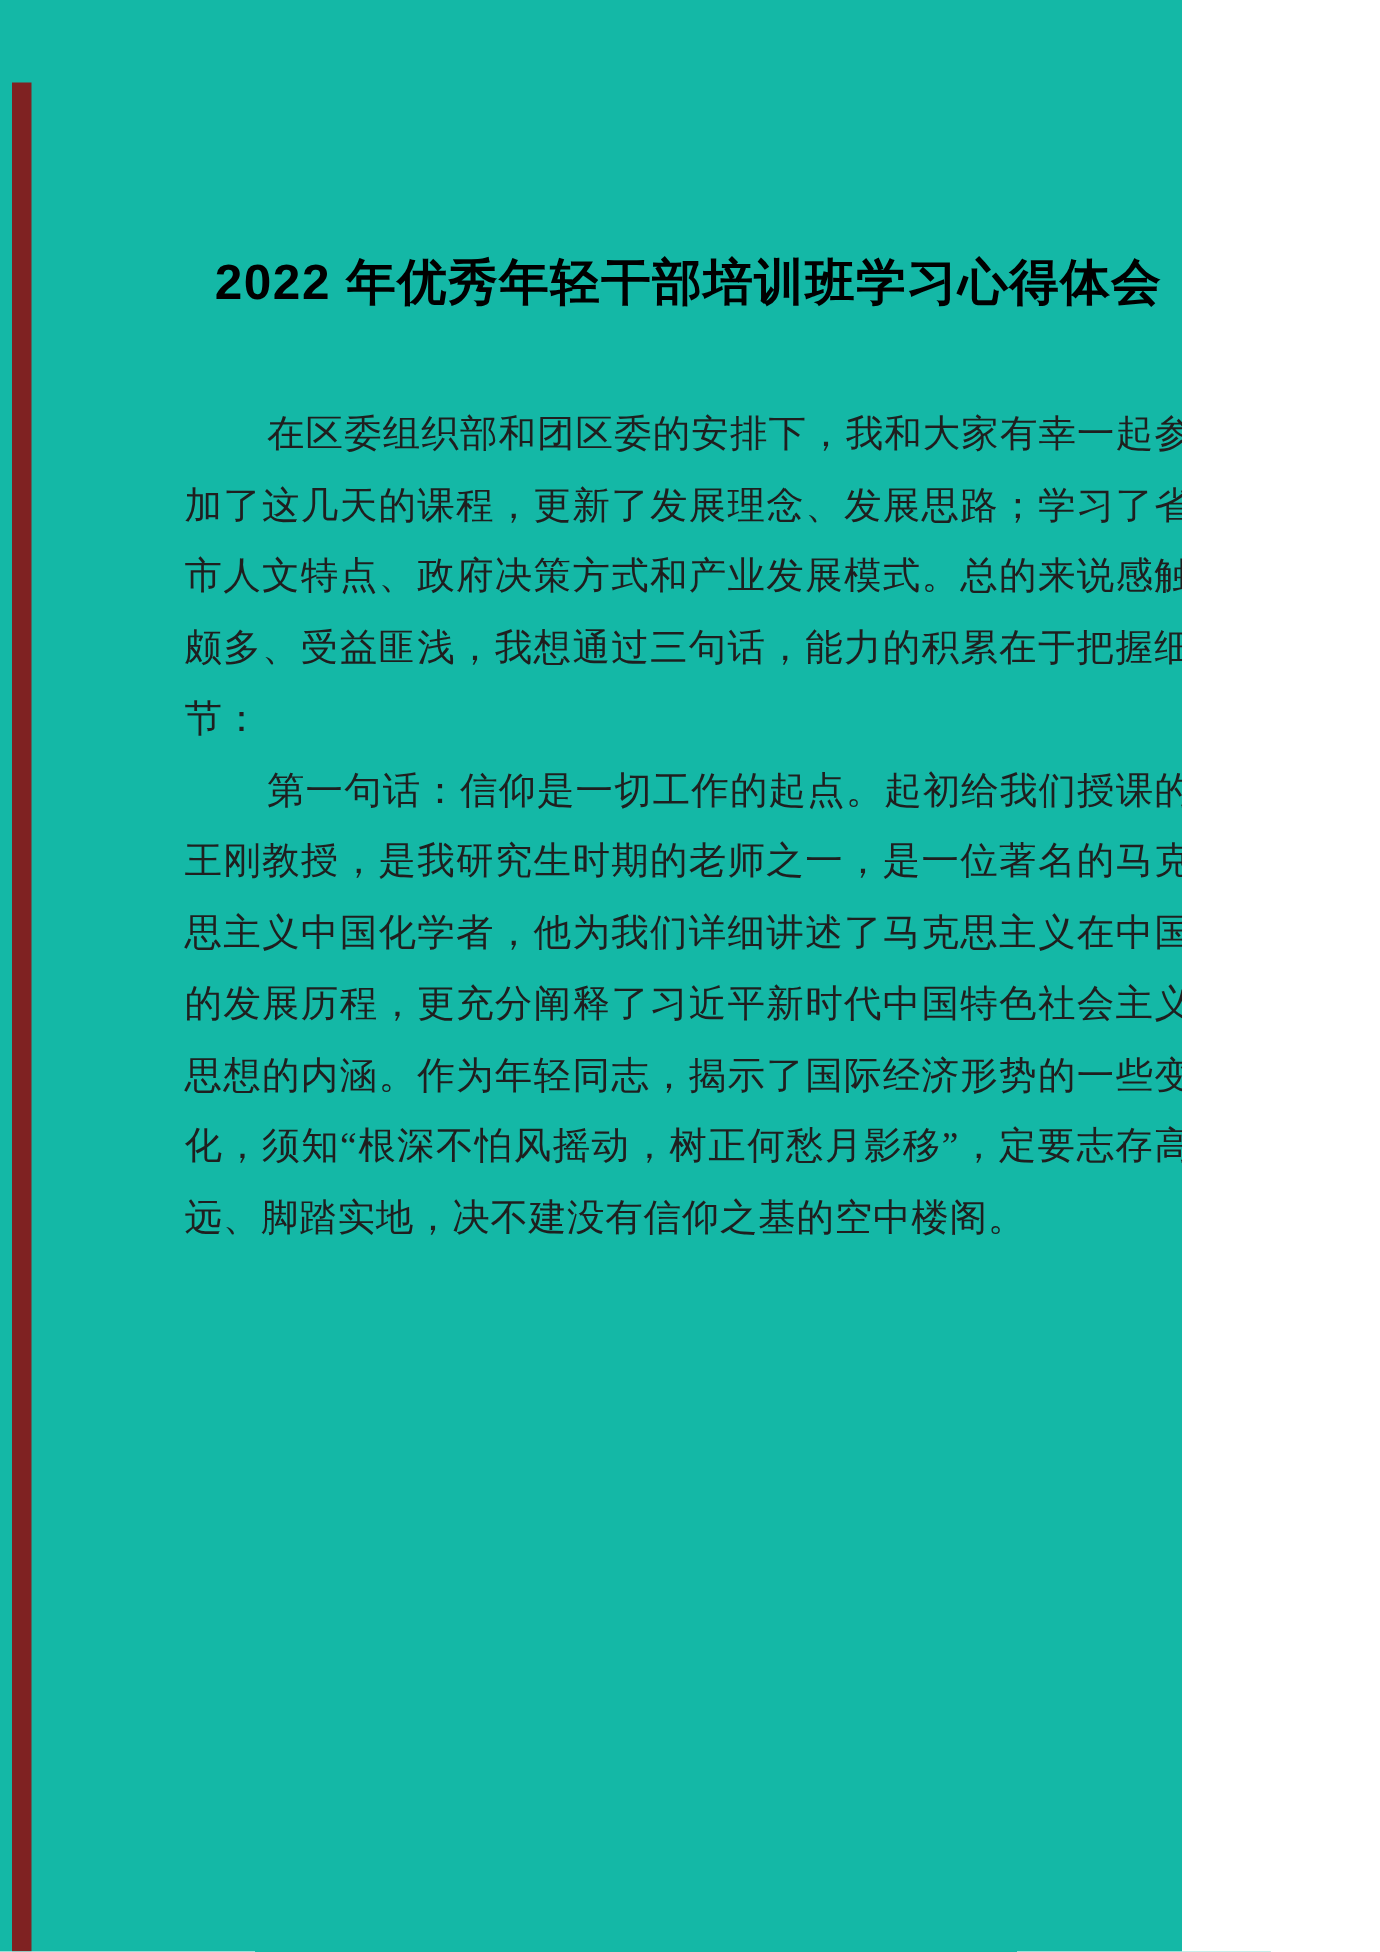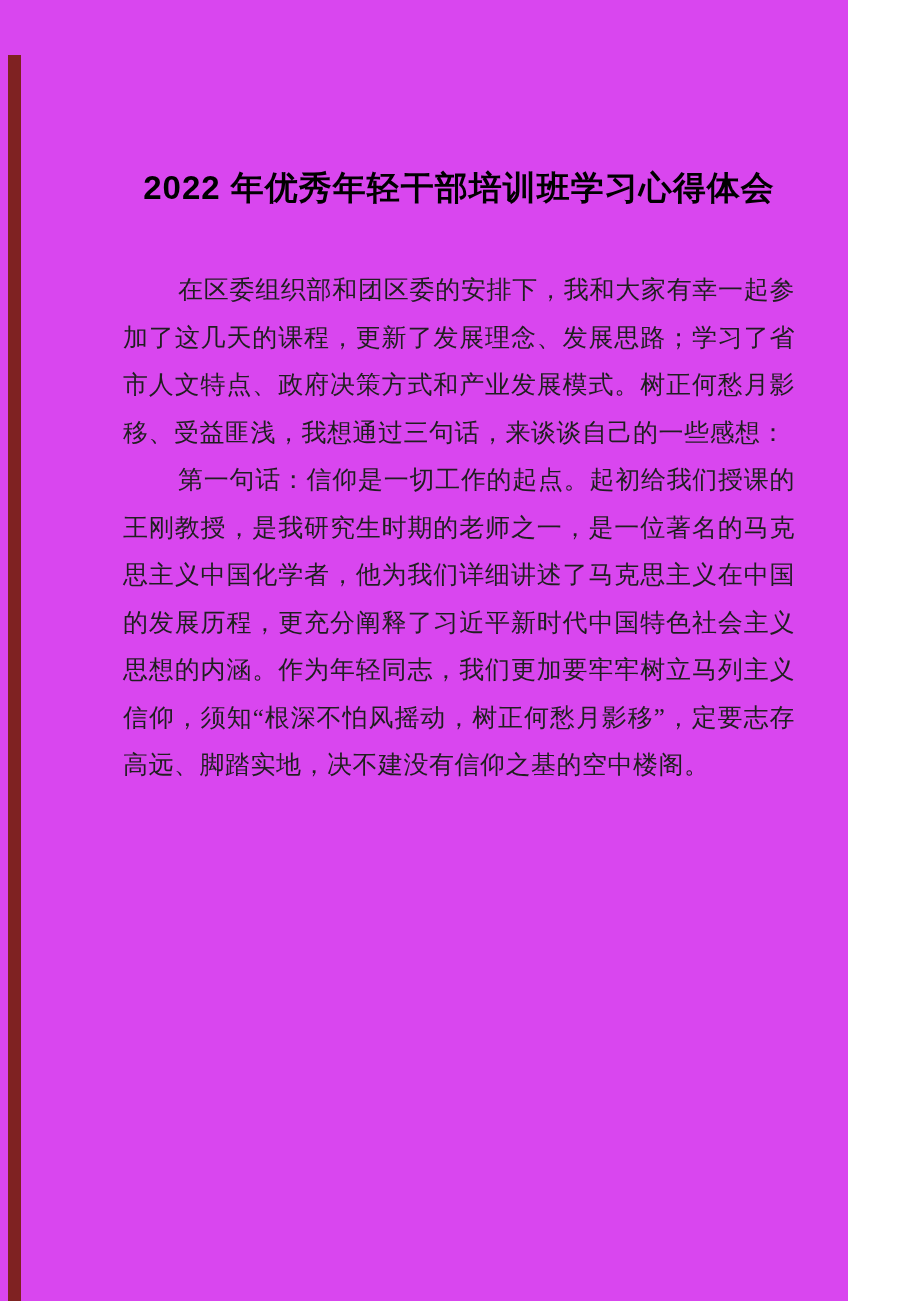--- a/index.html
+++ b/index.html
@@ -2,23 +2,23 @@
 <html><head>
 <meta charset="utf-8">
 <style>
   html, body {
     margin: 0;
     padding: 0;
     background: #ffffff;
   }
   .page {
     position: relative;
-    width: 848px;
+    width: 788px;
     height: 1301px;
-    background: #d946ef;
+    background: #14b8a6;
     overflow: hidden;
     font-family: "Liberation Serif", serif;
   }
   .left-bar {
     position: absolute;
     left: 8px;
     top: 55px;
     width: 13px;
     height: 1246px;
     background: #7f2222; 
@@ -57,19 +57,19 @@
 <body>
 
 <div class="page">
 
   <div class="left-bar" style="background: rgb(127, 34, 34);"></div>
 
   <div class="doc">
 
     <h1 class="doc-title">2022 年优秀年轻干部培训班学习心得体会</h1>
 
-    <p>在区委组织部和团区委的安排下，我和大家有幸一起参加了这几天的课程，更新了发展理念、发展思路；学习了省市人文特点、政府决策方式和产业发展模式。树正何愁月影移、受益匪浅，我想通过三句话，来谈谈自己的一些感想：</p>
+    <p>在区委组织部和团区委的安排下，我和大家有幸一起参加了这几天的课程，更新了发展理念、发展思路；学习了省市人文特点、政府决策方式和产业发展模式。总的来说感触颇多、受益匪浅，我想通过三句话，能力的积累在于把握细节：</p>
 
-    <p>第一句话：信仰是一切工作的起点。起初给我们授课的王刚教授，是我研究生时期的老师之一，是一位著名的马克思主义中国化学者，他为我们详细讲述了马克思主义在中国的发展历程，更充分阐释了习近平新时代中国特色社会主义思想的内涵。作为年轻同志，我们更加要牢牢树立马列主义信仰，须知“根深不怕风摇动，树正何愁月影移”，定要志存高远、脚踏实地，决不建没有信仰之基的空中楼阁。</p>
+    <p>第一句话：信仰是一切工作的起点。起初给我们授课的王刚教授，是我研究生时期的老师之一，是一位著名的马克思主义中国化学者，他为我们详细讲述了马克思主义在中国的发展历程，更充分阐释了习近平新时代中国特色社会主义思想的内涵。作为年轻同志，揭示了国际经济形势的一些变化，须知“根深不怕风摇动，树正何愁月影移”，定要志存高远、脚踏实地，决不建没有信仰之基的空中楼阁。</p>
 
 
   </div>
 </div>
 
 </body></html>

